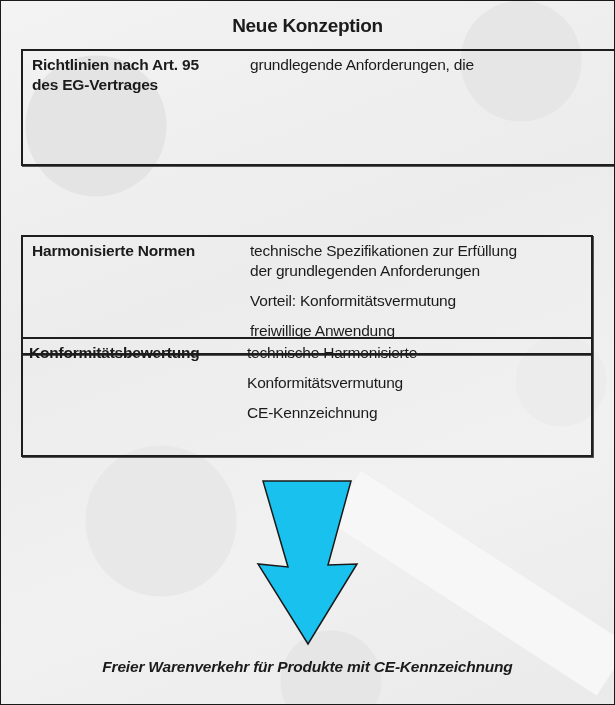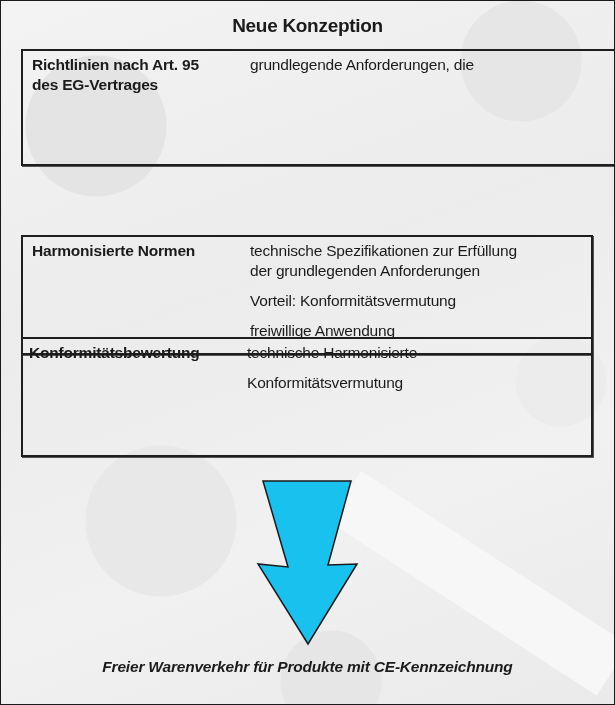--- a/index.html
+++ b/index.html
@@ -78,20 +78,21 @@
       <div class="item">Vorteil: Konformitätsvermutung</div>
       <div class="item">freiwillige Anwendung</div>
     </div>
   </div>
 
   <div class="box" id="box3">
     <div class="label">Konformitätsbewertung</div>
     <div class="items">
       <div class="item">technische Harmonisierte</div>
       <div class="item">Konformitätsvermutung</div>
+      <div class="item">CE-Kennzeichnung</div>
     </div>
   </div>
 
   <svg class="arrow" width="613" height="703">
     <polygon points="262,480 350,480 327,564 356,563 307,643 257,563 287,566" fill="#19c1ef" stroke="#1a1a1a" stroke-width="1.5" stroke-linejoin="miter"></polygon>
   </svg>
 
   <div class="footer">Freier Warenverkehr für Produkte mit CE-Kennzeichnung</div>
 </div>
 

